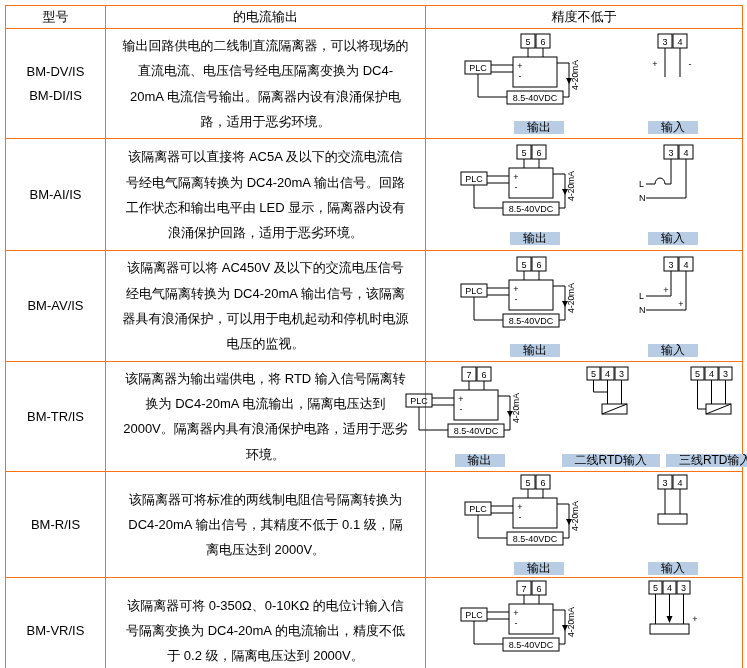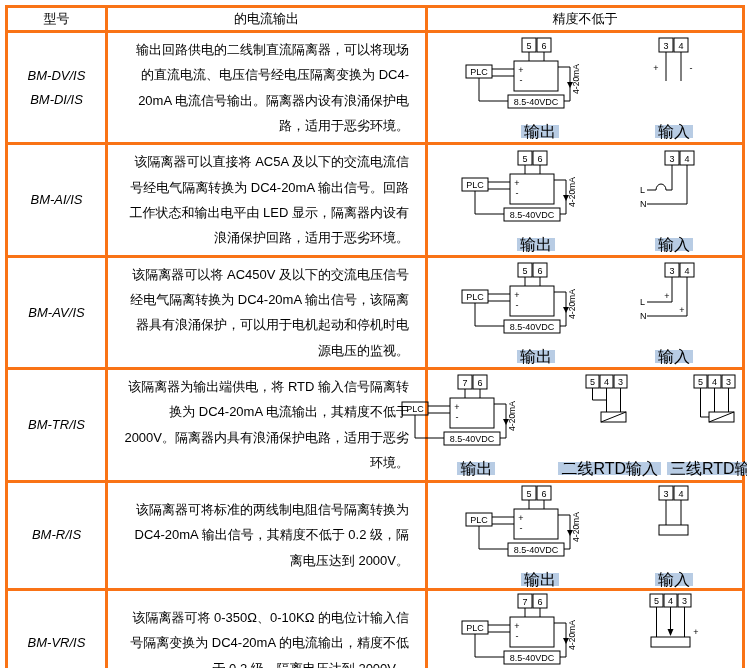--- a/index.html
+++ b/index.html
@@ -2,37 +2,37 @@
 <html><head>
 <meta charset="utf-8">
 <style>
   html, body { margin: 0; padding: 0; }
   body {
     width: 747px; height: 668px; background: #ffffff; color: #000;
     font-family: "Liberation Sans", "DejaVu Sans", sans-serif;
   }
   .page { padding: 5px; }
   table.spec { border-collapse: collapse; width: 737px; table-layout: fixed; }
-  th, td { border: 3px solid #f97316; }
+  th, td { border: 1px solid #f97316; }
   th { height: 20px; font-size: 13px; font-weight: normal; text-align: center; }
   td.model {
     text-align: center; font-size: 13px; white-space: pre-line;
-    line-height: 1.8; vertical-align: middle; font-style: italic;
+    line-height: 1.8; vertical-align: middle;
   }
   td.features {
-    font-size: 13px; text-align: right; padding: 4px 16px;
+    font-size: 13px; text-align: center; padding: 4px 16px;
     line-height: 1.95; vertical-align: middle;
   }
   td.wire { vertical-align: middle; padding: 2px; }
   .wire-flex { display: flex; align-items: flex-end; justify-content: center; gap: 26px; }
   .wire-flex.tight { gap: 6px; }
   .diag { display: flex; flex-direction: column; align-items: center; }
   .dlabel {
-    background: #b8cce4; font-size: 16px; line-height: 13px;
-    padding: 0 3px; margin-top: 12px; white-space: nowrap;
+    background: #b8cce4; font-size: 12px; line-height: 13px;
+    padding: 0 13px; margin-top: 12px; white-space: nowrap;
   }
   svg { display: block; }
   svg text { font-size: 9px; fill: #000; font-family: "Liberation Sans", sans-serif; }
   svg text.tc { text-anchor: middle; }
   svg text.tv { text-anchor: middle; font-size: 8.5px; }
   svg rect.box { fill: none; stroke: #000; stroke-width: 1; }
   svg line, svg path { stroke: #000; stroke-width: 1; fill: none; }
   svg polygon { fill: #000; stroke: none; }
   tr.r1 { height: 107px; } tr.r2 { height: 112px; } tr.r3 { height: 106px; }
   tr.r4 { height: 92px; }  tr.r5 { height: 106px; } tr.r6 { height: 104px; }
@@ -207,21 +207,21 @@
             <text x="2" y="57">N</text>
           </svg>
           <div class="dlabel">输入</div>
         </div>
       </div>
     </td>
   </tr>
 
   <tr class="r4">
     <td class="model">BM-TR/IS</td>
-    <td class="features">该隔离器为输出端供电，将 RTD 输入信号隔离转换为 DC4-20mA 电流输出，其精度不低于 2000V。隔离器内具有浪涌保护电路，适用于恶劣环境。</td>
+    <td class="features">该隔离器为输出端供电，将 RTD 输入信号隔离转换为 DC4-20mA 电流输出，隔离电压达到 2000V。隔离器内具有浪涌保护电路，适用于恶劣环境。</td>
     <td class="wire">
       <div class="wire-flex tight">
         <div class="diag">
           <svg width="152" height="76">
             <rect class="box" x="58" y="1" width="14" height="14"></rect>
             <rect class="box" x="73" y="1" width="14" height="14"></rect>
             <text class="tc" x="65" y="12">7</text>
             <text class="tc" x="80" y="12">6</text>
             <line x1="65" y1="15" x2="65" y2="24"></line>
                   <line x1="80" y1="15" x2="80" y2="24"></line>
@@ -277,21 +277,21 @@
             <line x1="27" y1="48" x2="52" y2="38"></line>
           </svg>
           <div class="dlabel">三线RTD输入</div>
         </div>
       </div>
     </td>
   </tr>
 
   <tr class="r5">
     <td class="model">BM-R/IS</td>
-    <td class="features">该隔离器可将标准的两线制电阻信号隔离转换为 DC4-20mA 输出信号，其精度不低于 0.2 级，隔离电压达到 2000V。</td>
+    <td class="features">该隔离器可将标准的两线制电阻信号隔离转换为 DC4-20mA 输出信号，其精度不低于 0.1 级，隔离电压达到 2000V。</td>
     <td class="wire">
       <div class="wire-flex">
         <div class="diag">
           <svg width="152" height="76">
             <rect class="box" x="58" y="1" width="14" height="14"></rect>
             <rect class="box" x="73" y="1" width="14" height="14"></rect>
             <text class="tc" x="65" y="12">5</text>
             <text class="tc" x="80" y="12">6</text>
             <line x1="65" y1="15" x2="65" y2="24"></line>
                   <line x1="80" y1="15" x2="80" y2="24"></line>

